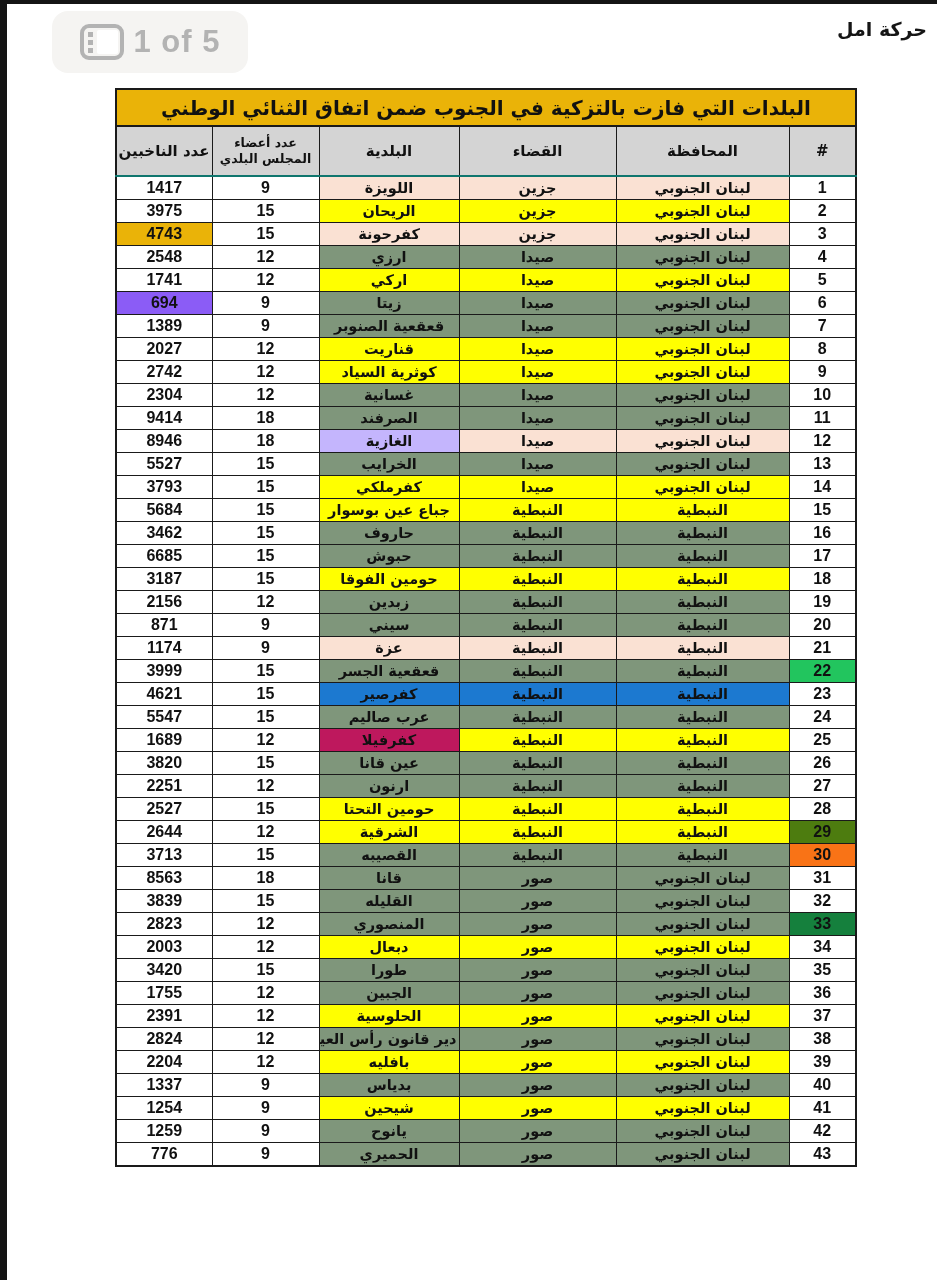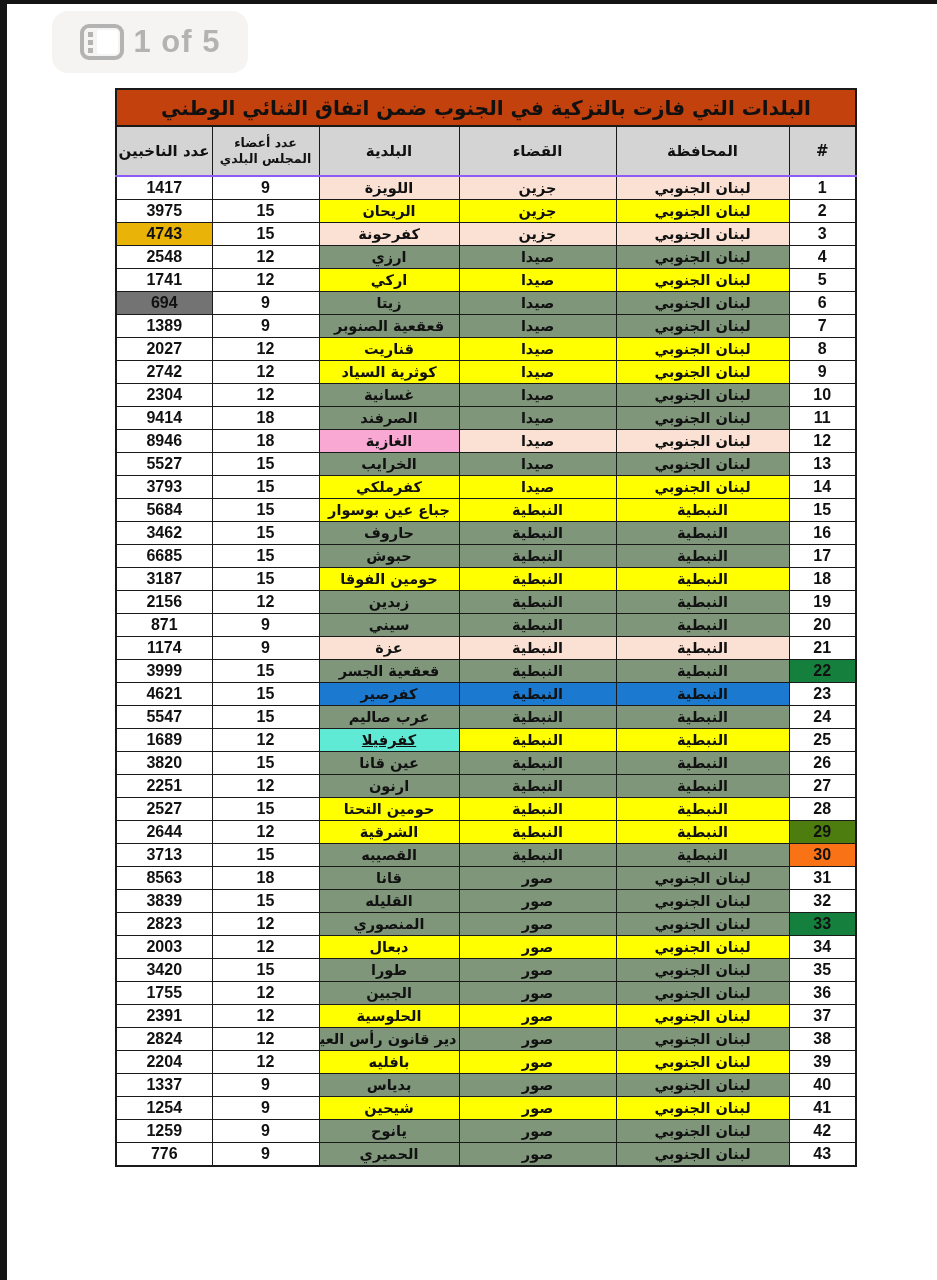--- a/index.html
+++ b/index.html
@@ -62,21 +62,21 @@
   }
   table.main{border:2px solid #1a1a1a;}
   tr.title-row td{
     height:35px;
     font-size:20px;font-weight:bold;color:#111;
     border-bottom:2px solid #1a1a1a;
   }
   tr.header-row th{
     height:48px;
     font-size:15px;font-weight:bold;color:#111;
-    border-bottom:2px solid #8b5cf6;
+    border-bottom:2px solid #0f766e;
   }
   tr.header-row th.th-members{
     font-size:12.5px;
     white-space:normal;
     line-height:1.3;
   }
   tbody.rows td{
     height:22px;
     font-size:14.5px;font-weight:bold;color:#111;
   }
@@ -99,34 +99,35 @@
       <rect x="17" y="6" width="21" height="24" rx="2" fill="#ffffff" stroke="#b3b3b3" stroke-width="0"></rect>
       <rect x="8" y="8" width="5" height="5" fill="#b3b3b3"></rect>
       <rect x="8" y="16" width="5" height="5" fill="#b3b3b3"></rect>
       <rect x="8" y="24" width="5" height="5" fill="#b3b3b3"></rect>
     </svg>
   </span>
   <span class="label">1 of 5</span>
 </div>
 
 <div class="org-header">
+  <div class="line1">حركة امل</div>
 </div>
 
 <table class="main">
   <colgroup>
     <col style="width:67px">
     <col style="width:173px">
     <col style="width:157px">
     <col style="width:140px">
     <col style="width:107px">
     <col style="width:96px">
   </colgroup>
   <thead>
     <tr class="title-row">
-      <td colspan="6" style="background: #c2410c;">البلدات التي فازت بالتزكية في الجنوب ضمن اتفاق الثنائي الوطني</td>
+      <td colspan="6" style="background: #eab308;">البلدات التي فازت بالتزكية في الجنوب ضمن اتفاق الثنائي الوطني</td>
     </tr>
     <tr class="header-row">
       <th style="background: rgb(212, 212, 212);">#</th>
       <th style="background: rgb(212, 212, 212);">المحافظة</th>
       <th style="background: rgb(212, 212, 212);">القضاء</th>
       <th style="background: rgb(212, 212, 212);">البلدية</th>
       <th class="th-members" style="background: rgb(212, 212, 212);">عدد أعضاء المجلس البلدي</th>
       <th style="background: rgb(212, 212, 212);">عدد الناخبين</th>
     </tr>
   </thead>
@@ -170,21 +171,21 @@
         <td style="background: rgb(255, 255, 0);">اركي</td>
         <td class="num" style="background: rgb(255, 255, 255);">12</td>
         <td class="num" style="background: rgb(255, 255, 255);">1741</td>
       </tr>
       <tr>
         <td class="num" style="background: rgb(255, 255, 255);">6</td>
         <td style="background: rgb(127, 150, 123);">لبنان الجنوبي</td>
         <td style="background: rgb(127, 150, 123);">صيدا</td>
         <td style="background: rgb(127, 150, 123);">زيتا</td>
         <td class="num" style="background: rgb(255, 255, 255);">9</td>
-        <td class="num" style="background: #737373;">694</td>
+        <td class="num" style="background: #8b5cf6;">694</td>
       </tr>
       <tr>
         <td class="num" style="background: rgb(255, 255, 255);">7</td>
         <td style="background: rgb(127, 150, 123);">لبنان الجنوبي</td>
         <td style="background: rgb(127, 150, 123);">صيدا</td>
         <td style="background: rgb(127, 150, 123);">قعقعية الصنوبر</td>
         <td class="num" style="background: rgb(255, 255, 255);">9</td>
         <td class="num" style="background: rgb(255, 255, 255);">1389</td>
       </tr>
       <tr>
@@ -216,21 +217,21 @@
         <td style="background: rgb(127, 150, 123);">لبنان الجنوبي</td>
         <td style="background: rgb(127, 150, 123);">صيدا</td>
         <td style="background: rgb(127, 150, 123);">الصرفند</td>
         <td class="num" style="background: rgb(255, 255, 255);">18</td>
         <td class="num" style="background: rgb(255, 255, 255);">9414</td>
       </tr>
       <tr>
         <td class="num" style="background: rgb(255, 255, 255);">12</td>
         <td style="background: rgb(250, 225, 211);">لبنان الجنوبي</td>
         <td style="background: rgb(250, 225, 211);">صيدا</td>
-        <td style="background: #f9a8d4;">الغازية</td>
+        <td style="background: #c4b5fd;">الغازية</td>
         <td class="num" style="background: rgb(255, 255, 255);">18</td>
         <td class="num" style="background: rgb(255, 255, 255);">8946</td>
       </tr>
       <tr>
         <td class="num" style="background: rgb(255, 255, 255);">13</td>
         <td style="background: rgb(127, 150, 123);">لبنان الجنوبي</td>
         <td style="background: rgb(127, 150, 123);">صيدا</td>
         <td style="background: rgb(127, 150, 123);">الخرايب</td>
         <td class="num" style="background: rgb(255, 255, 255);">15</td>
         <td class="num" style="background: rgb(255, 255, 255);">5527</td>
@@ -293,21 +294,21 @@
       </tr>
       <tr>
         <td class="num" style="background: rgb(255, 255, 255);">21</td>
         <td style="background: rgb(250, 225, 211);">النبطية</td>
         <td style="background: rgb(250, 225, 211);">النبطية</td>
         <td style="background: rgb(250, 225, 211);">عزة</td>
         <td class="num" style="background: rgb(255, 255, 255);">9</td>
         <td class="num" style="background: rgb(255, 255, 255);">1174</td>
       </tr>
       <tr>
-        <td class="num" style="background: #15803d;">22</td>
+        <td class="num" style="background: #22c55e;">22</td>
         <td style="background: rgb(127, 150, 123);">النبطية</td>
         <td style="background: rgb(127, 150, 123);">النبطية</td>
         <td style="background: rgb(127, 150, 123);">قعقعية الجسر</td>
         <td class="num" style="background: rgb(255, 255, 255);">15</td>
         <td class="num" style="background: rgb(255, 255, 255);">3999</td>
       </tr>
       <tr>
         <td class="num" style="background: rgb(255, 255, 255);">23</td>
         <td style="background: rgb(28, 121, 208);">النبطية</td>
         <td style="background: rgb(28, 121, 208);">النبطية</td>
@@ -320,21 +321,21 @@
         <td style="background: rgb(127, 150, 123);">النبطية</td>
         <td style="background: rgb(127, 150, 123);">النبطية</td>
         <td style="background: rgb(127, 150, 123);">عرب صاليم</td>
         <td class="num" style="background: rgb(255, 255, 255);">15</td>
         <td class="num" style="background: rgb(255, 255, 255);">5547</td>
       </tr>
       <tr>
         <td class="num" style="background: rgb(255, 255, 255);">25</td>
         <td style="background: rgb(255, 255, 0);">النبطية</td>
         <td style="background: rgb(255, 255, 0);">النبطية</td>
-        <td style="background: #5eead4; text-decoration: underline;">كفرفيلا</td>
+        <td style="background: #be185d;">كفرفيلا</td>
         <td class="num" style="background: rgb(255, 255, 255);">12</td>
         <td class="num" style="background: rgb(255, 255, 255);">1689</td>
       </tr>
       <tr>
         <td class="num" style="background: rgb(255, 255, 255);">26</td>
         <td style="background: rgb(127, 150, 123);">النبطية</td>
         <td style="background: rgb(127, 150, 123);">النبطية</td>
         <td style="background: rgb(127, 150, 123);">عين قانا</td>
         <td class="num" style="background: rgb(255, 255, 255);">15</td>
         <td class="num" style="background: rgb(255, 255, 255);">3820</td>

